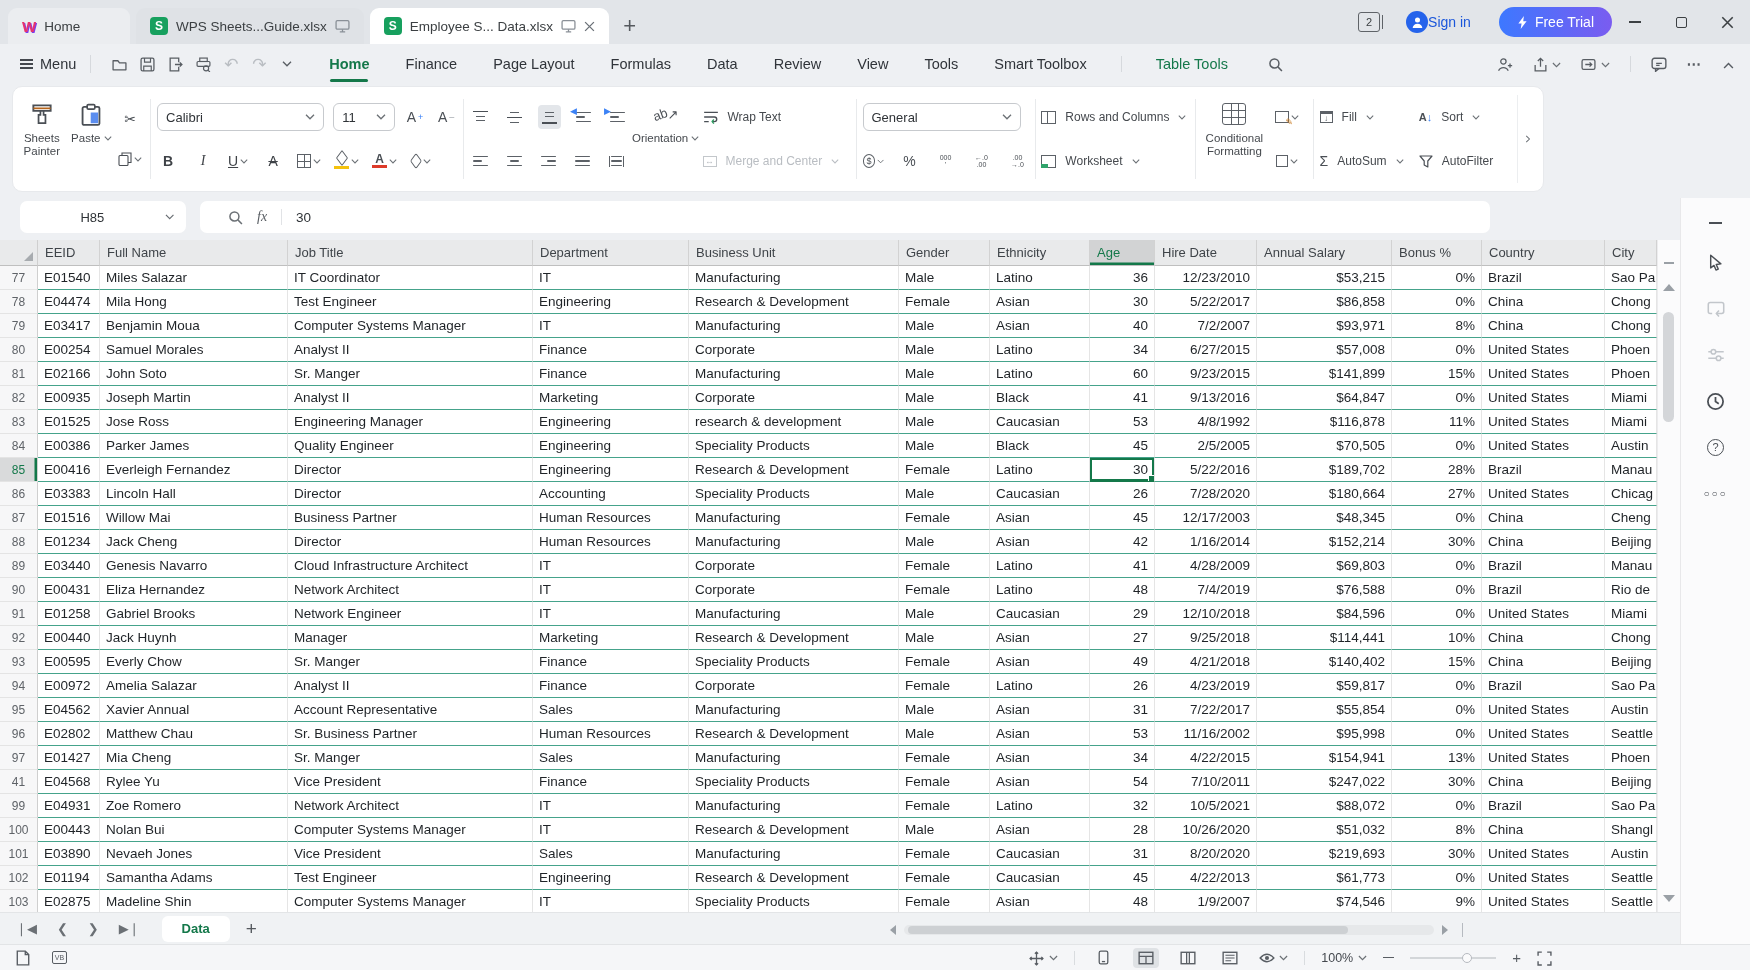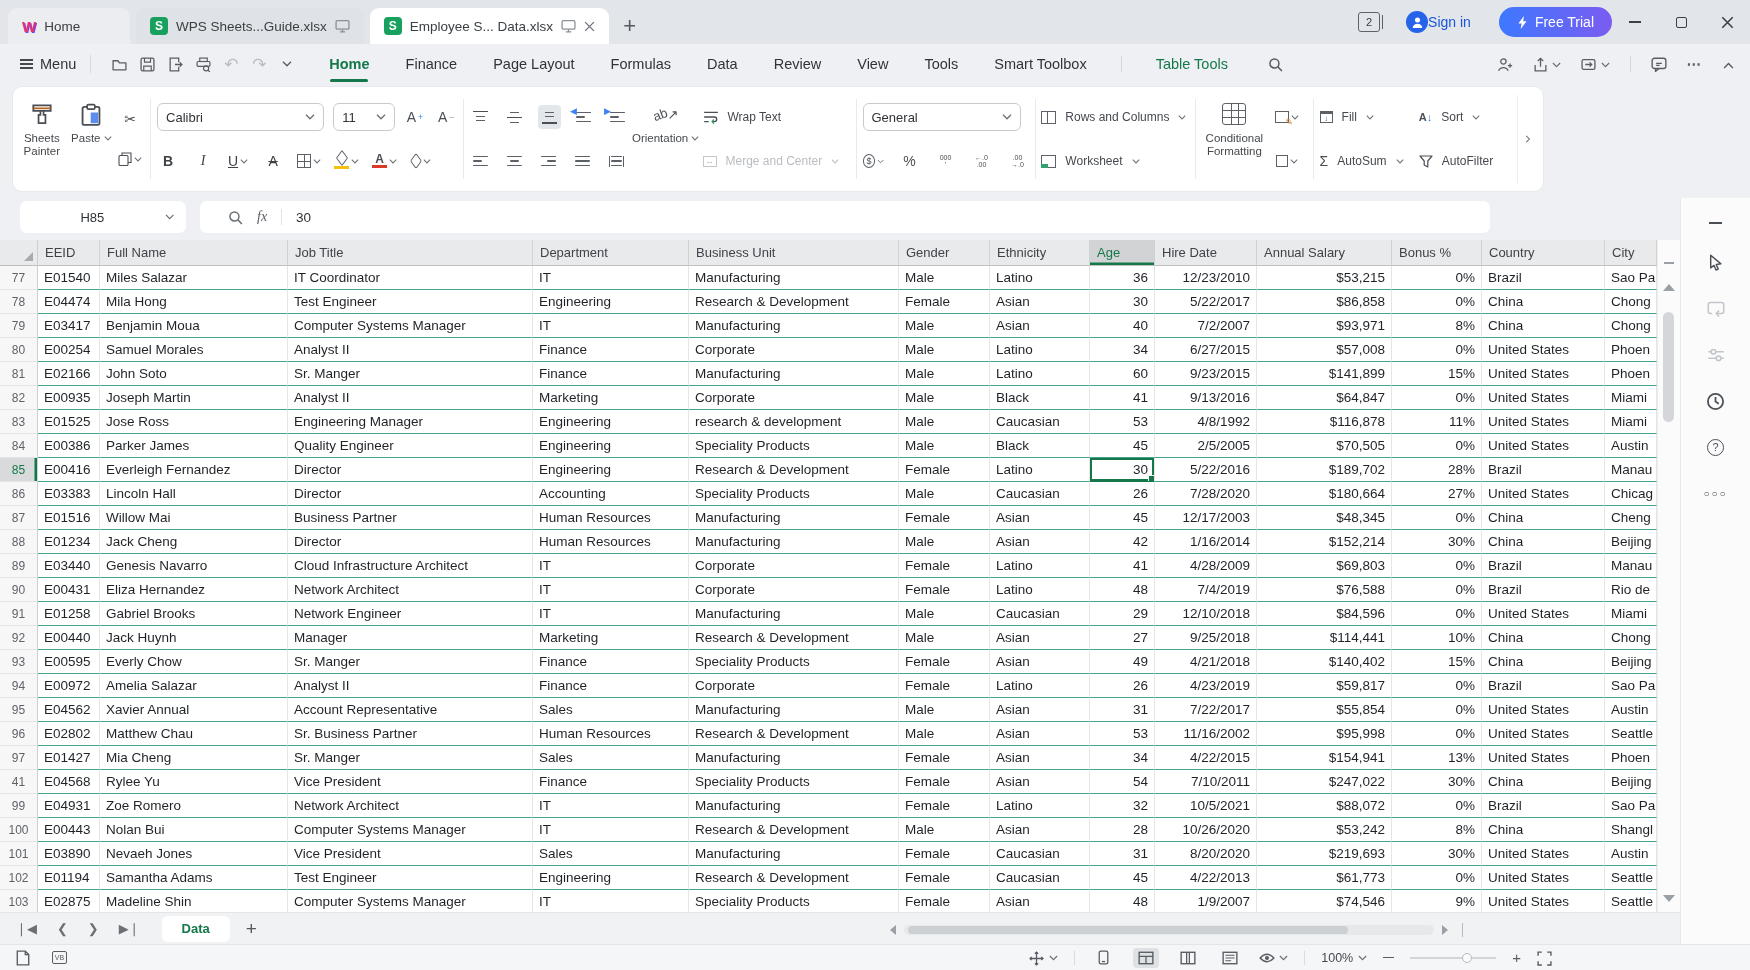--- a/index.html
+++ b/index.html
@@ -1149,21 +1149,21 @@
       <div class="grn">100</div>
       <div class="gc" style="width:62px">E00443</div>
       <div class="gc" style="width:188px">Nolan Bui</div>
       <div class="gc" style="width:245px">Computer Systems Manager</div>
       <div class="gc" style="width:156px">IT</div>
       <div class="gc" style="width:210px">Research &amp; Development</div>
       <div class="gc" style="width:91px">Male</div>
       <div class="gc" style="width:100px">Asian</div>
       <div class="gc num" style="width:65px">28</div>
       <div class="gc num" style="width:102px">10/26/2020</div>
-      <div class="gc num" style="width:135px">$53,242</div>
+      <div class="gc num" style="width:135px">$51,032</div>
       <div class="gc num" style="width:90px">8%</div>
       <div class="gc" style="width:123px">China</div>
       <div class="gc" style="width:52px">Shangl</div>
     </div>
     <div class="grow">
       <div class="grn">101</div>
       <div class="gc" style="width:62px">E03890</div>
       <div class="gc" style="width:188px">Nevaeh Jones</div>
       <div class="gc" style="width:245px">Vice President</div>
       <div class="gc" style="width:156px">Sales</div>

